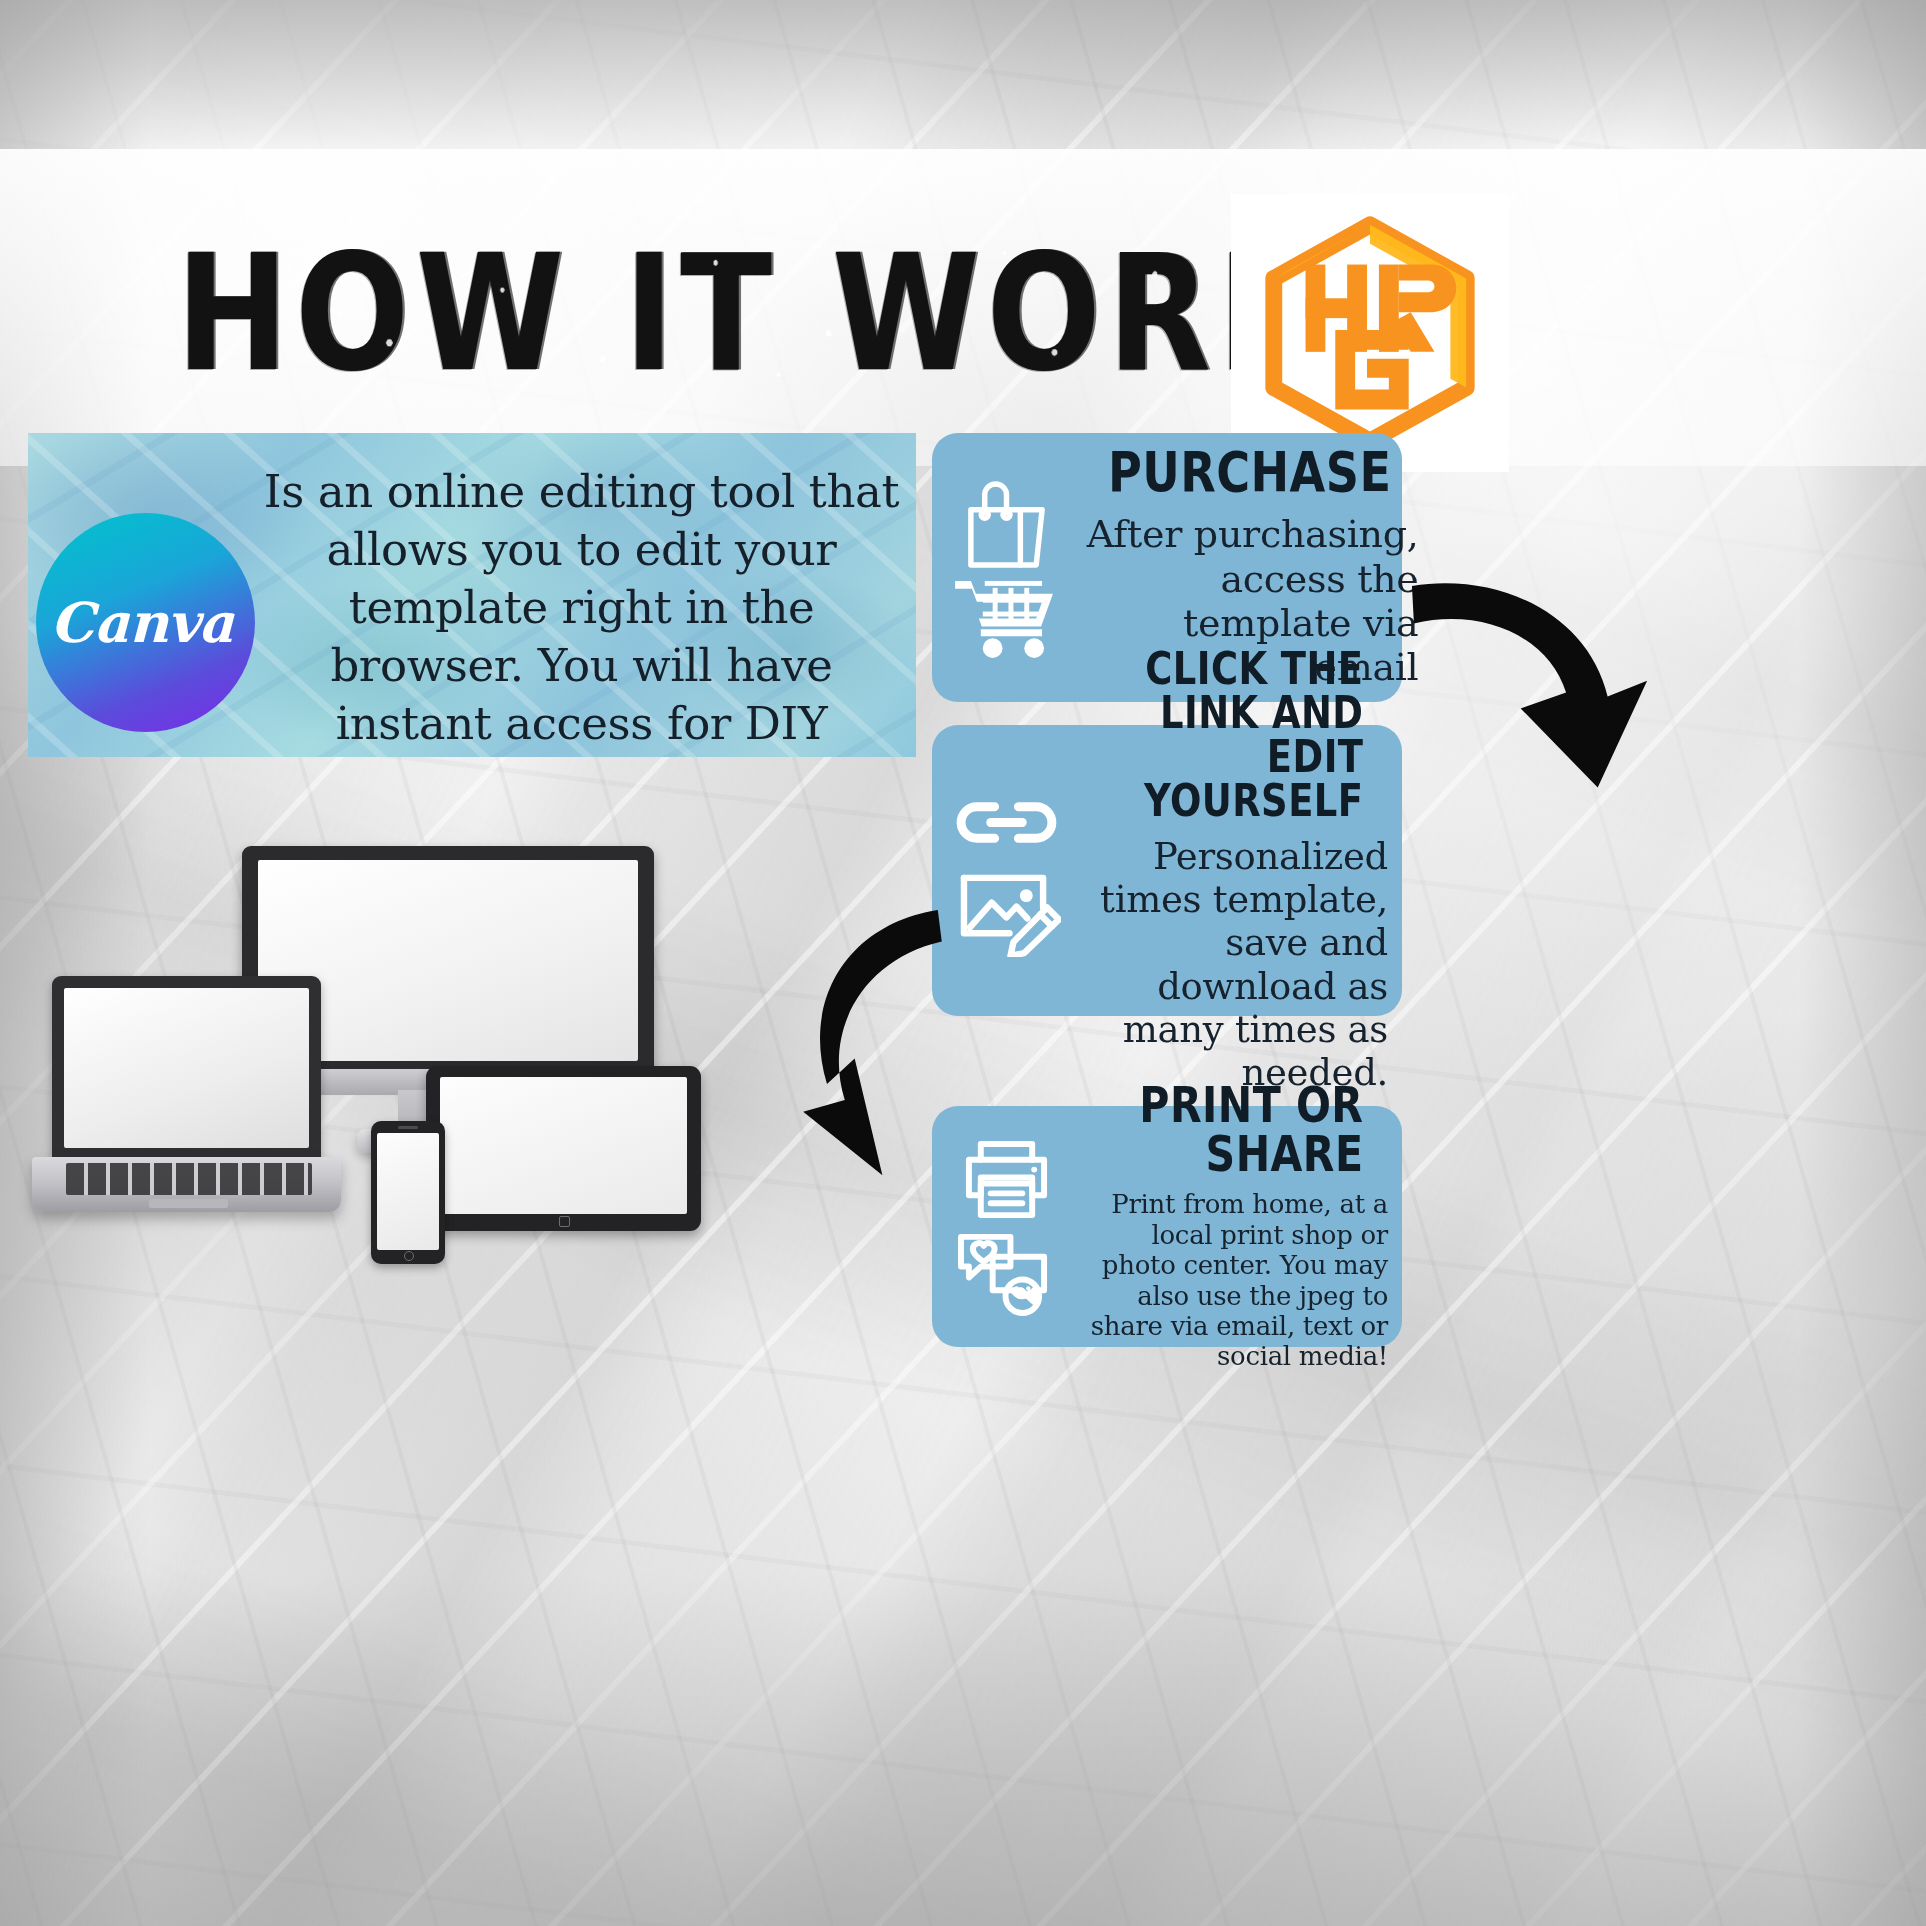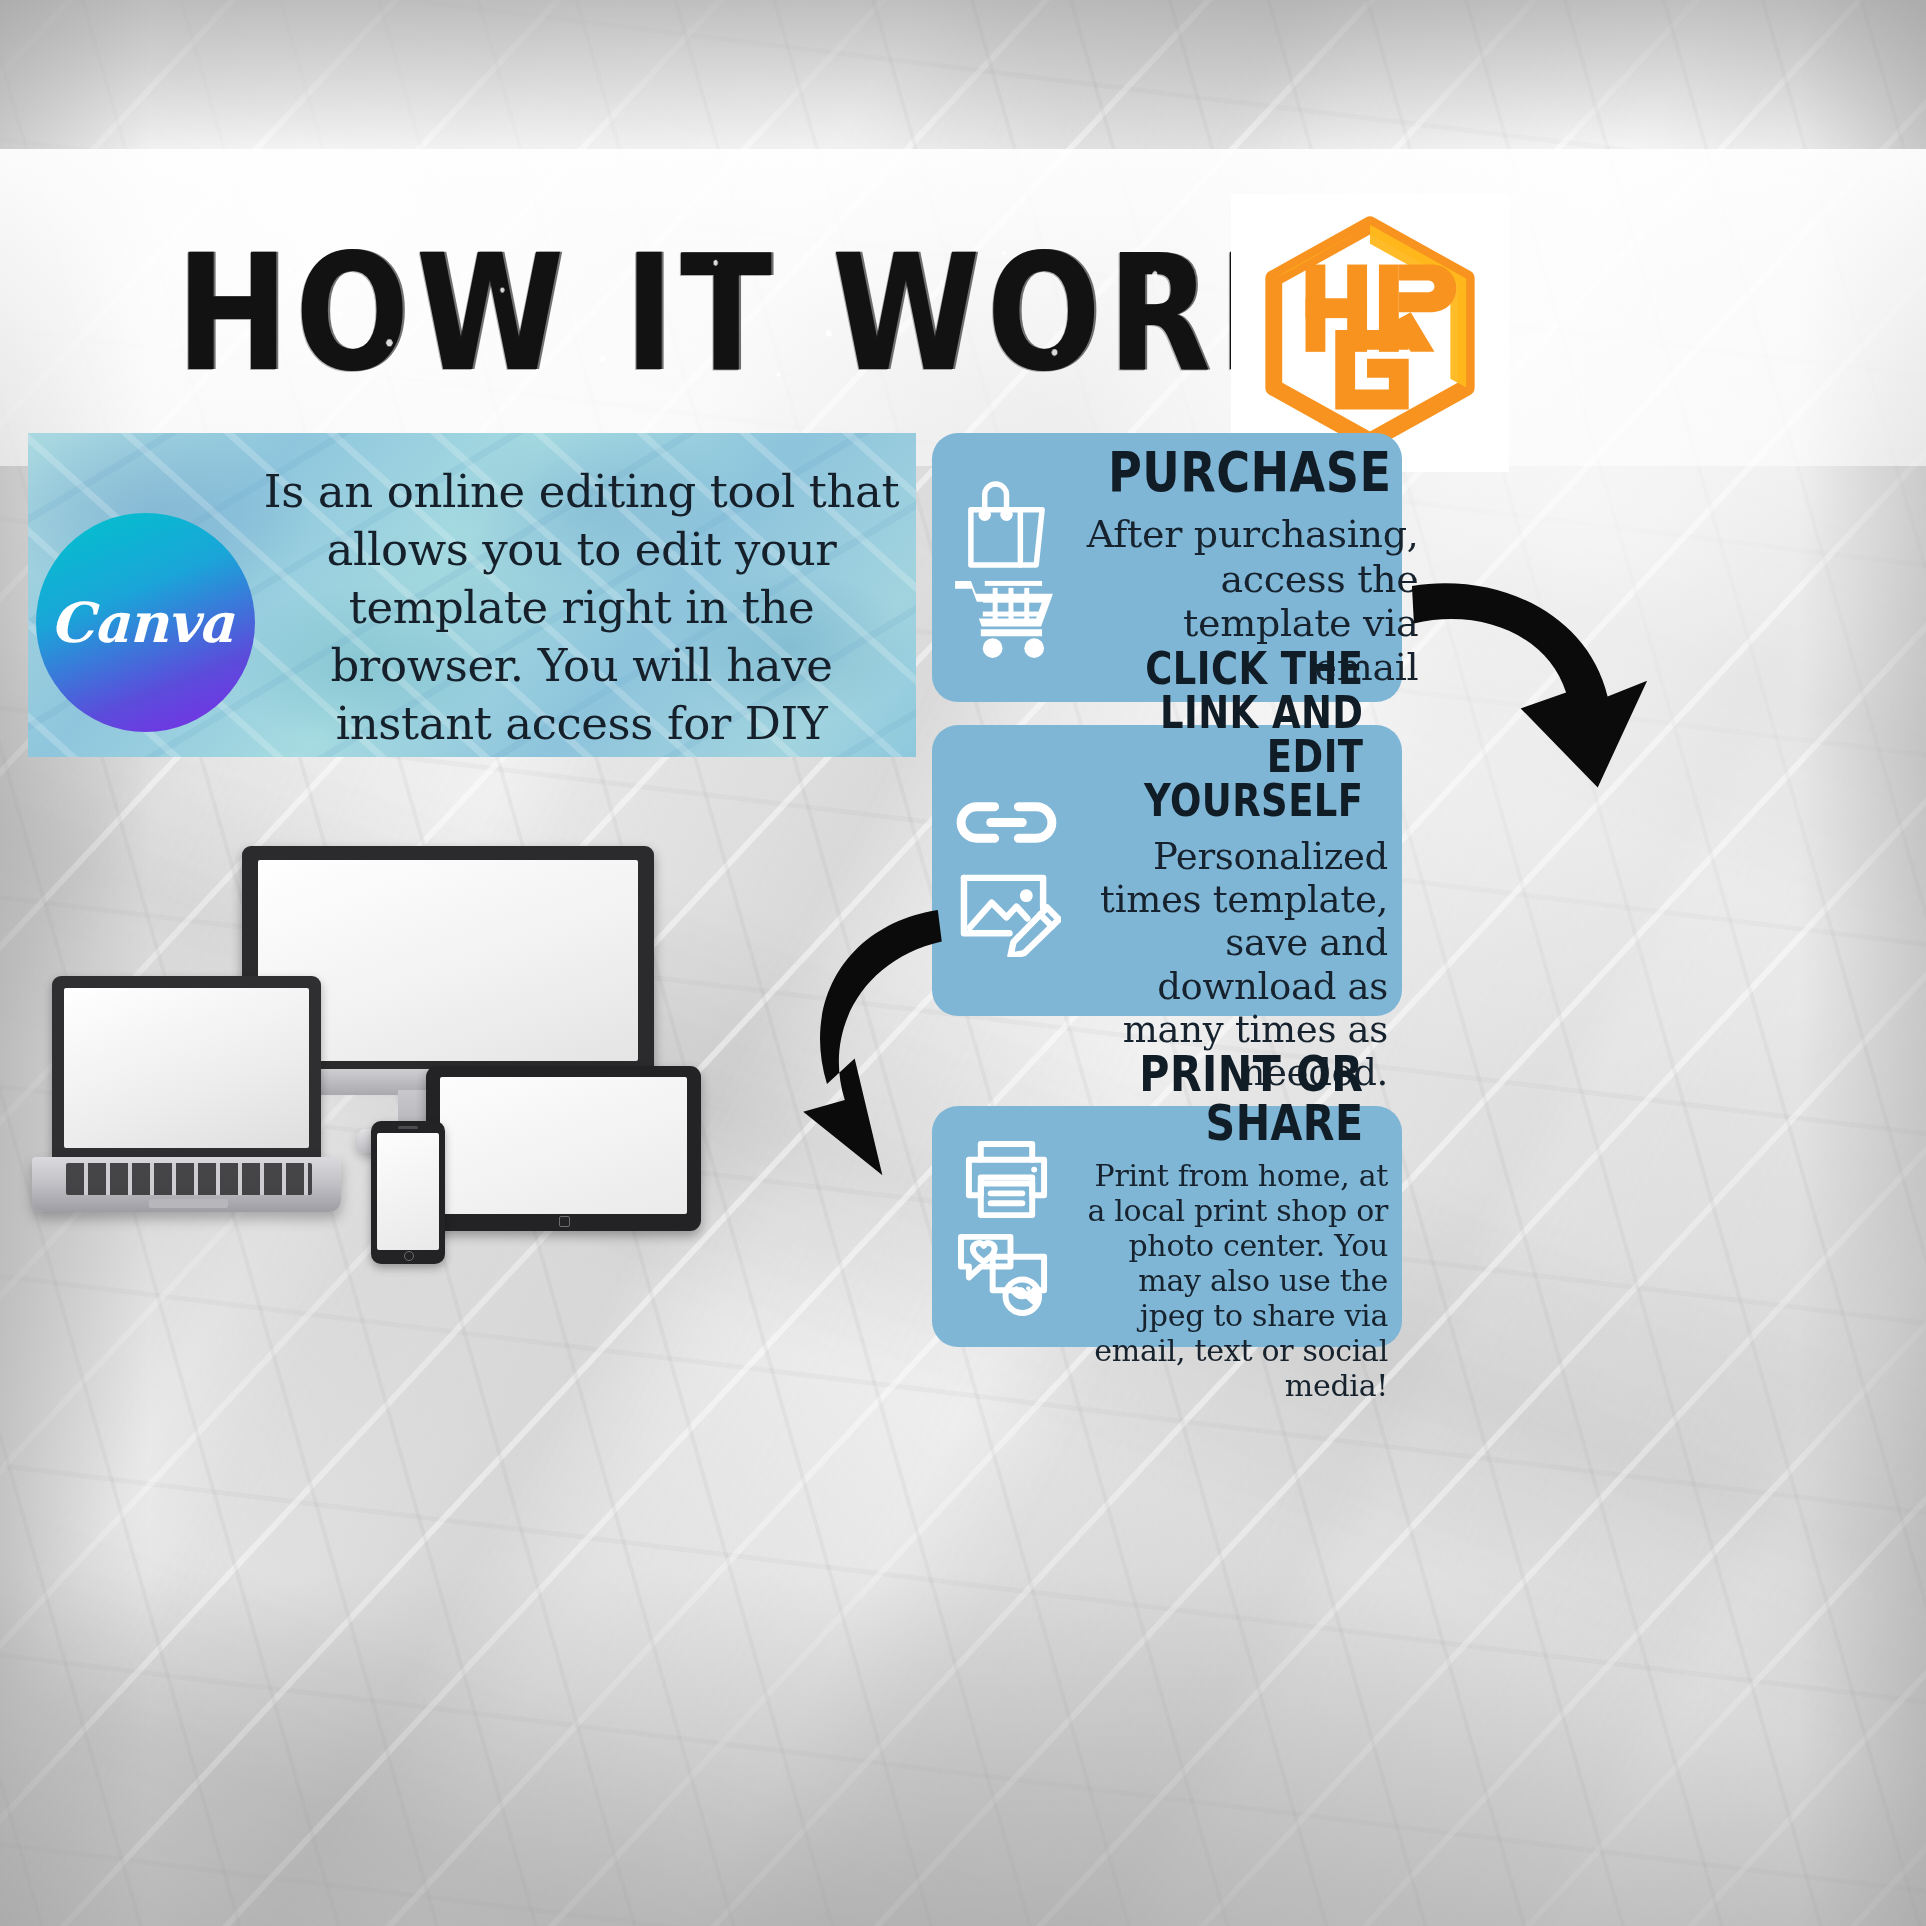--- a/index.html
+++ b/index.html
@@ -152,21 +152,21 @@
   #card-purchase{left:932px;top:433px;width:470px;height:269px;}
   #card-purchase .card-title{font-size:55px;margin-bottom:12px;}
   #card-purchase .card-desc{font-size:38px;}
 
   #card-edit{left:932px;top:725px;width:470px;height:291px;}
   #card-edit .card-title{font-size:44px;margin-bottom:12px;}
   #card-edit .card-desc{font-size:37px;}
 
   #card-print{left:932px;top:1106px;width:470px;height:241px;}
   #card-print .card-title{font-size:49px;margin-bottom:10px;}
-  #card-print .card-desc{font-size:30px;}
+  #card-print .card-desc{font-size:26px;}
 
   
   .arrow{position:absolute;}
   #arrow-1{left:1404px;top:578px;width:257px;height:249px;}
   #arrow-2{left:797px;top:906px;width:149px;height:282px;}
 
   
   #devices{position:absolute;left:30px;top:840px;width:782px;height:416px;}
 
   .mon-frame{position:absolute;left:212px;top:6px;width:412px;height:235px;

